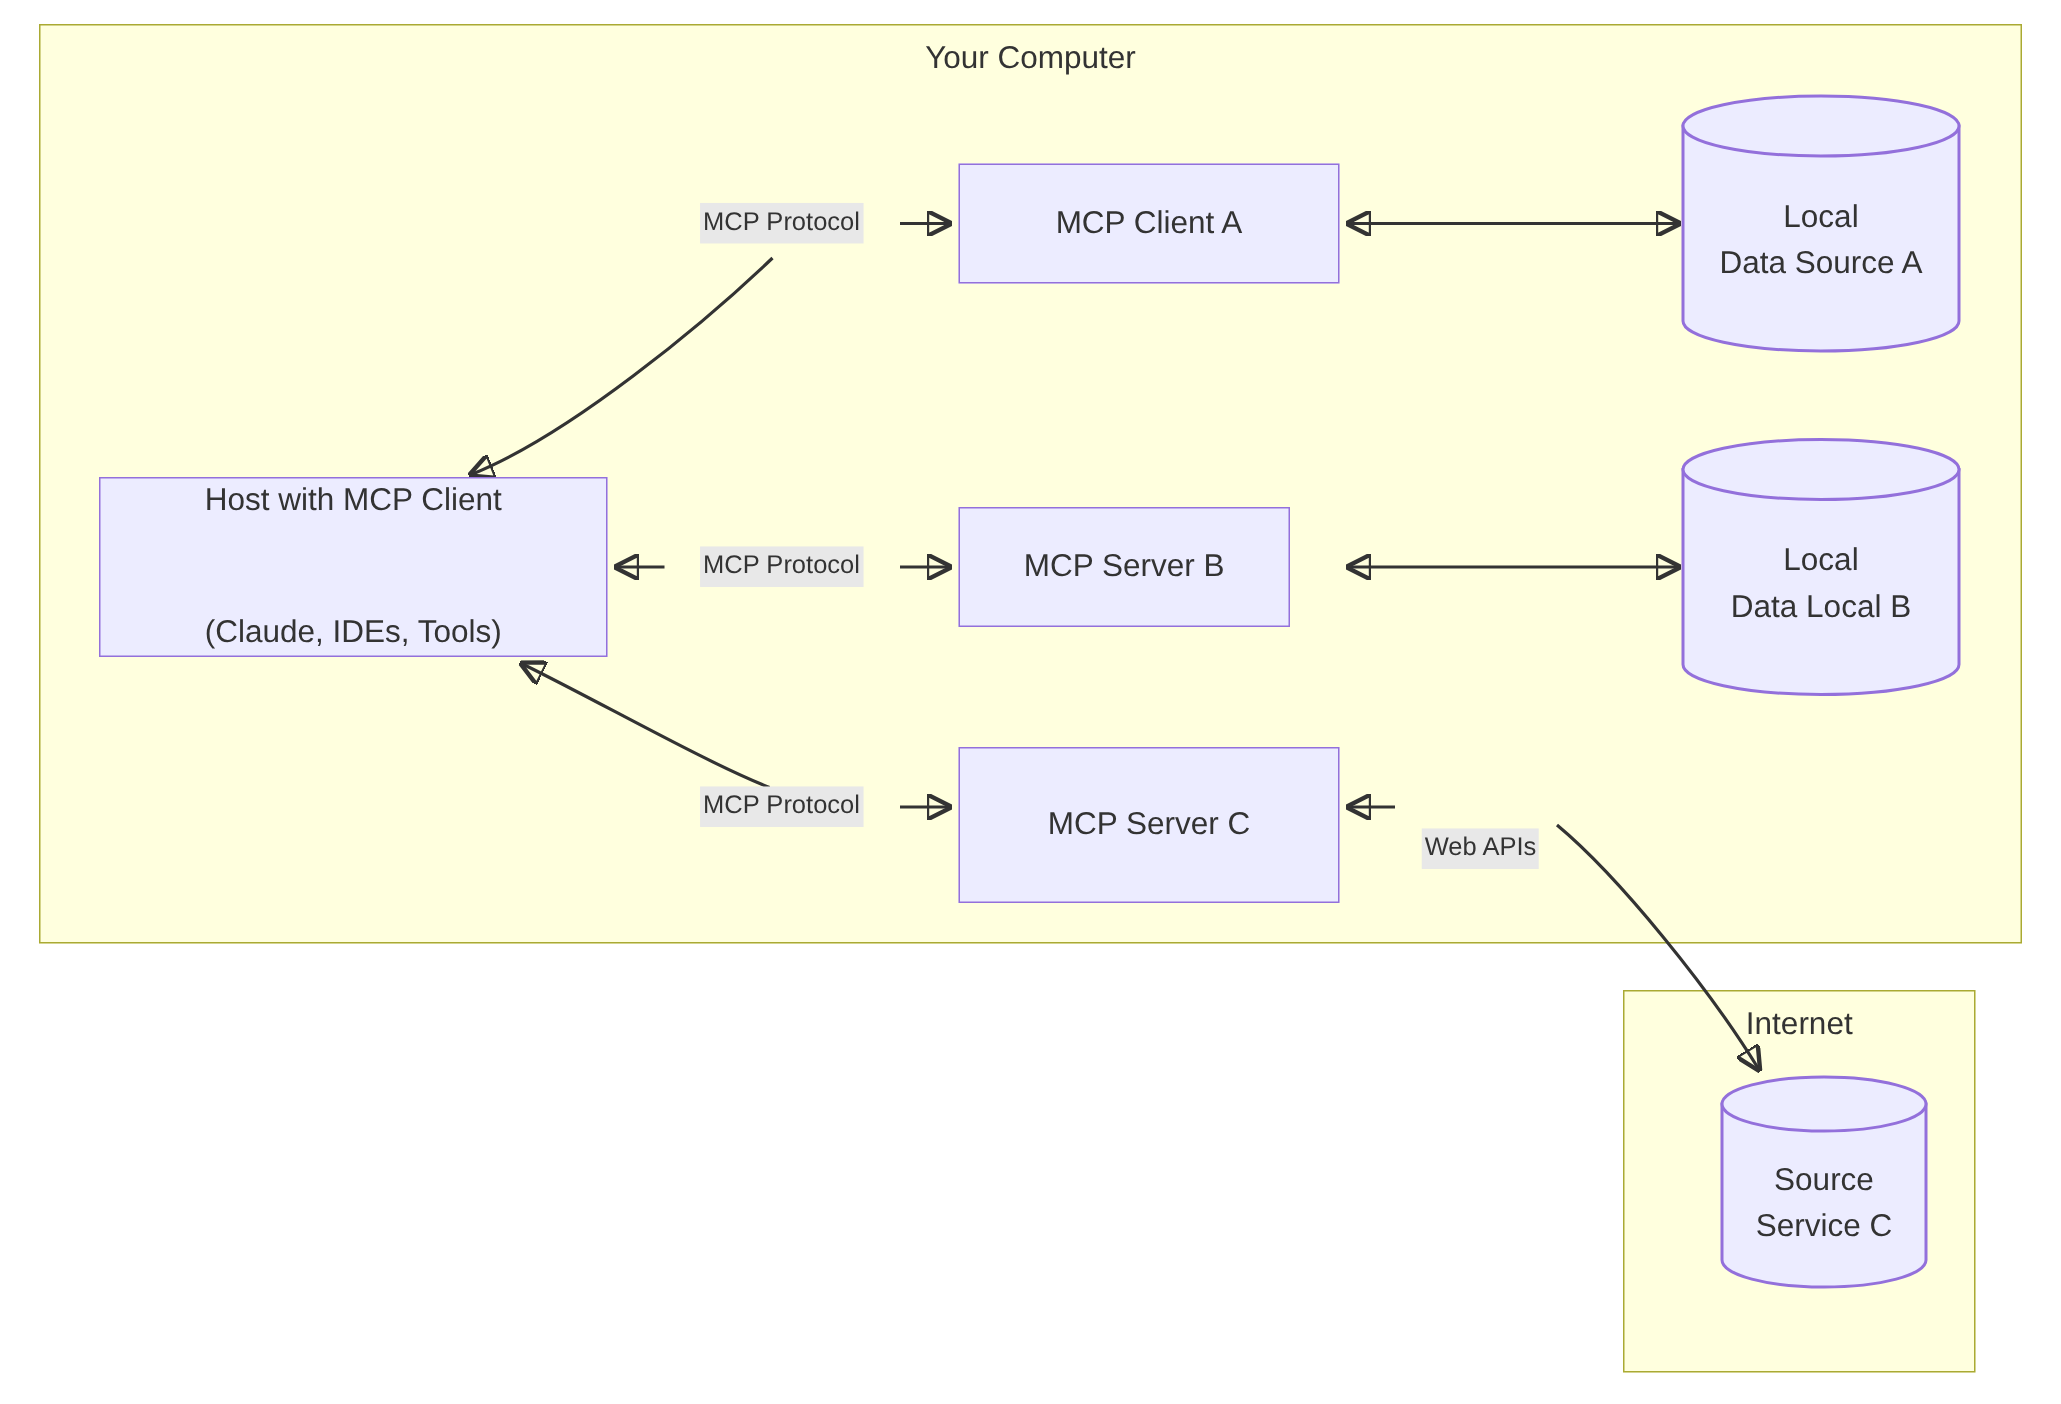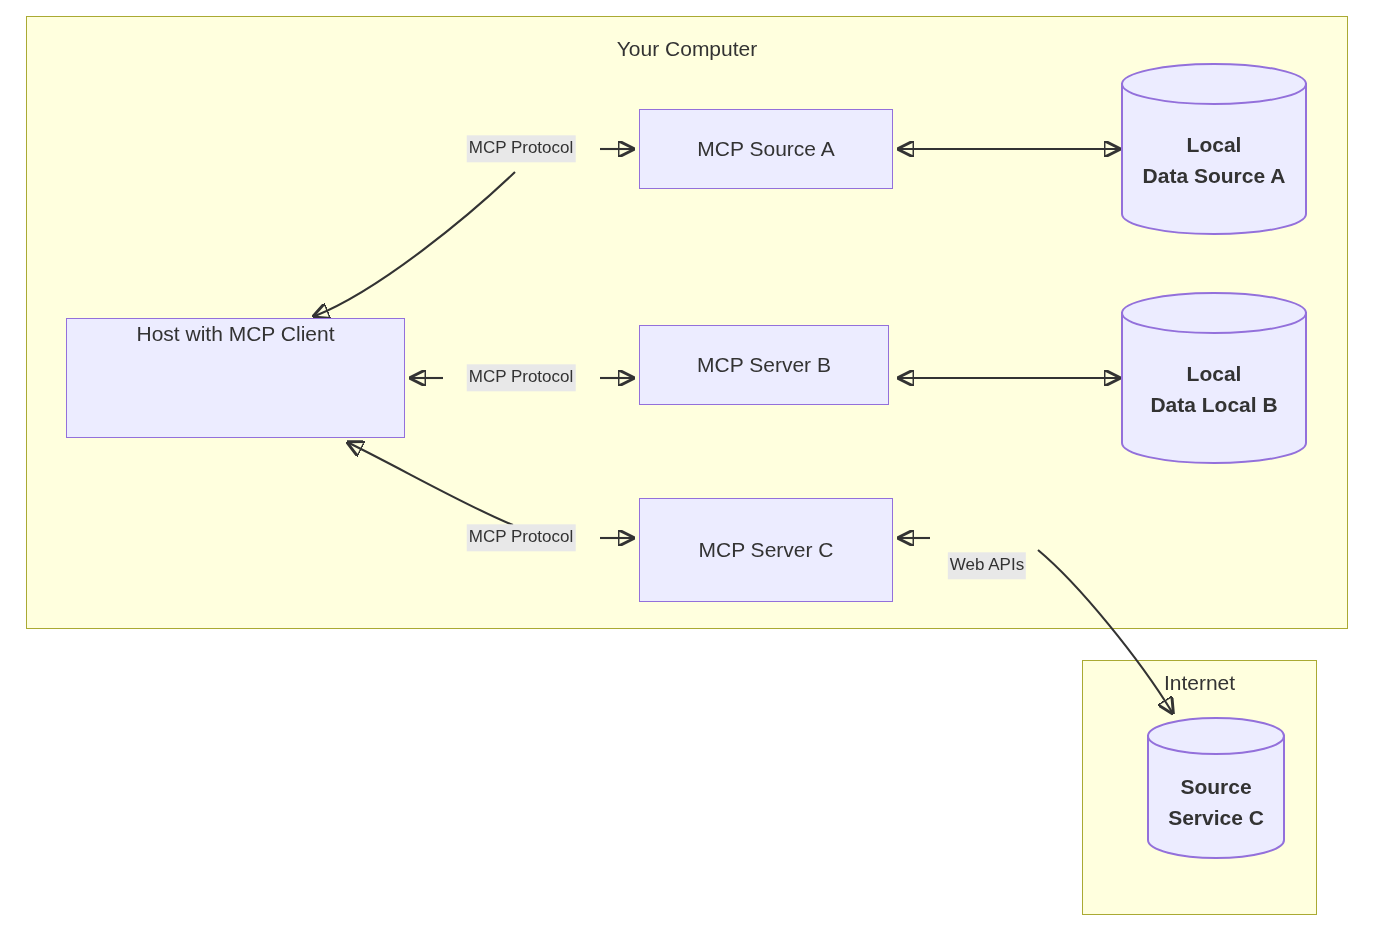--- a/index.html
+++ b/index.html
@@ -67,21 +67,20 @@
     right: 0;
     display: flex;
     flex-direction: column;
     align-items: center;
     justify-content: center;
     font-size: 21px;
     color: #333333;
     line-height: 1.5;
     text-align: left;
     white-space: nowrap;
-    font-weight: bold;
   }
   
   #edges {
     position: absolute;
     left: 0;
     top: 0;
     width: 1374px;
     height: 936px;
     pointer-events: none;
   }
@@ -101,21 +100,21 @@
     white-space: nowrap;
     transform: translate(-50%, -50%);
   }
 </style>
 </head>
 <body>
 
 <div id="canvas">
 
   <div class="subgraph" style="left:26px; top:16px; width:1322px; height:613px;">
-    <div class="subgraph-title" style="top:20px;">Your Computer</div>
+    <div class="subgraph-title" style="top:10px;">Your Computer</div>
   </div>
 
   <div class="subgraph" style="left:1082px; top:660px; width:235px; height:255px;">
     <div class="subgraph-title" style="top:10px;">Internet</div>
   </div>
 
   <svg id="edges" viewBox="0 0 1374 936" xmlns="http://www.w3.org/2000/svg">
     <defs>
       <marker id="arrow" viewBox="0 0 12 12" refX="10" refY="6" markerWidth="8" markerHeight="8" orient="auto-start-reverse">
         <path d="M 0 0 L 12 6 L 0 12 z" fill="#333333" stroke="none"></path>
@@ -146,27 +145,28 @@
     </g>
 
     <g>
       <line x1="930" y1="538" x2="900" y2="538" marker-end="url(#arrow)"></line>
       <path d="M 1038 550 C 1080 585 1140 660 1172 712" marker-end="url(#arrow)"></path>
     </g>
   </svg>
 
   <div class="node-rect" style="left:66px; top:318px; width:339px; height:120px;justify-content:space-between;">
     <span>Host with MCP Client</span>
+    <span>(Claude, IDEs, Tools)</span>
   </div>
 
   <div class="node-rect" style="left:639px; top:109px; width:254px; height:80px;">
-    <span>MCP Source A</span>
-  </div>
-
-  <div class="node-rect" style="left:639px; top:325px; width:250px; height:80px;">
+    <span>MCP Client A</span>
+  </div>
+
+  <div class="node-rect" style="left:639px; top:338px; width:221px; height:80px;">
     <span>MCP Server B</span>
   </div>
 
   <div class="node-rect" style="left:639px; top:498px; width:254px; height:104px;">
     <span>MCP Server C</span>
   </div>
 
   <div class="node-cyl" style="left:1120px; top:62px; width:188px; height:174px;">
     <svg width="188" height="174" viewBox="0 0 188 174" xmlns="http://www.w3.org/2000/svg">
       <path d="M 2 22 L 2 152 A 92 20 0 0 0 186 152 L 186 22 Z" fill="#ececff" stroke="#9370db" stroke-width="2"></path>

